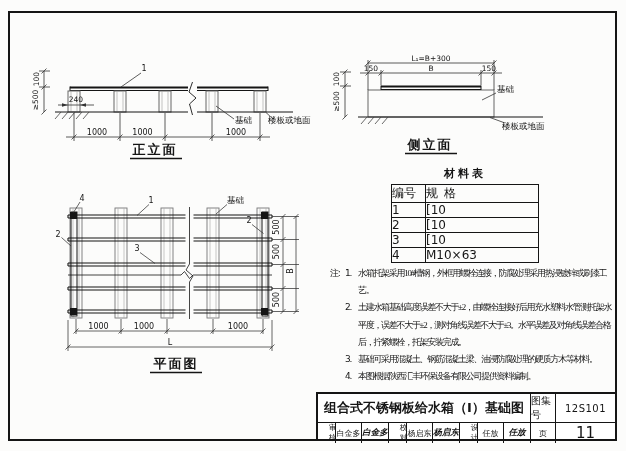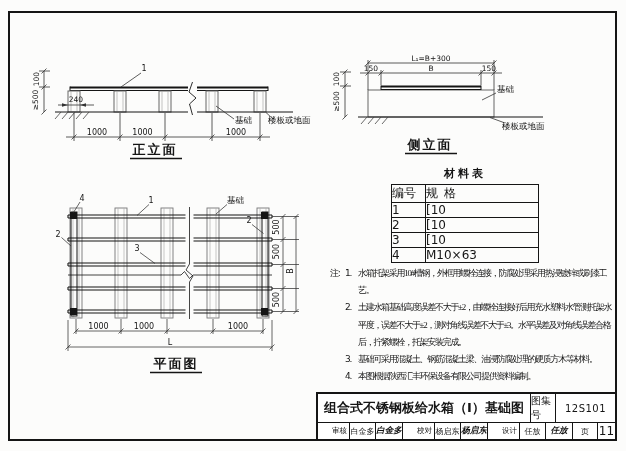--- a/index.html
+++ b/index.html
@@ -34,26 +34,26 @@
   .tb { position:absolute; right:9px; bottom:10px; width:301px; height:49px;
         border:2.5px solid #151515; box-sizing:border-box; background:#fff;
         display:flex; flex-direction:column; z-index:5; }
   .tb-r1 { display:flex; height:28px; flex:none; border-bottom:1.2px solid #151515; }
   .tb-r2 { display:flex; flex:1; }
   .tbc { border-right:1.2px solid #151515; box-sizing:border-box;
          display:flex; align-items:center; justify-content:center; overflow:hidden; }
   .tb-title { width:213px; font-size:13px; font-weight:700; white-space:nowrap; letter-spacing:0; }
   .tb-atlas-label { width:25px; font-size:10px; }
   .tb-atlas-no { flex:1; border-right:none; font-size:10px; letter-spacing:.5px; }
-  .c-label { width:32px; font-size:7.5px;padding-left:12px; }
+  .c-label { width:18px; font-size:7.5px;padding-left:12px; }
   .c-name { width:26px; font-size:8px; white-space:nowrap; }
   .c-sig  { width:27px; font-size:8.5px; font-style:italic; font-weight:700;
             font-family:"DejaVu Serif", serif; white-space:nowrap; }
   .c-page-label { width:25px; font-size:8px; }
-  .c-page-no { flex:1; border-right:none; font-size:12px; }
+  .c-page-no { flex:1; border-right:none; font-size:15px; }
 </style>
 </head>
 <body>
 
 <div class="sheet">
   <div class="frame"></div>
 
   <svg class="dwg" style="left:30px;top:50px" width="300" height="112" viewBox="0 0 300 112">
     <g stroke="#151515" fill="none">
       <line x1="40" y1="37.5" x2="238" y2="37.5" stroke-width="2.2"></line>

